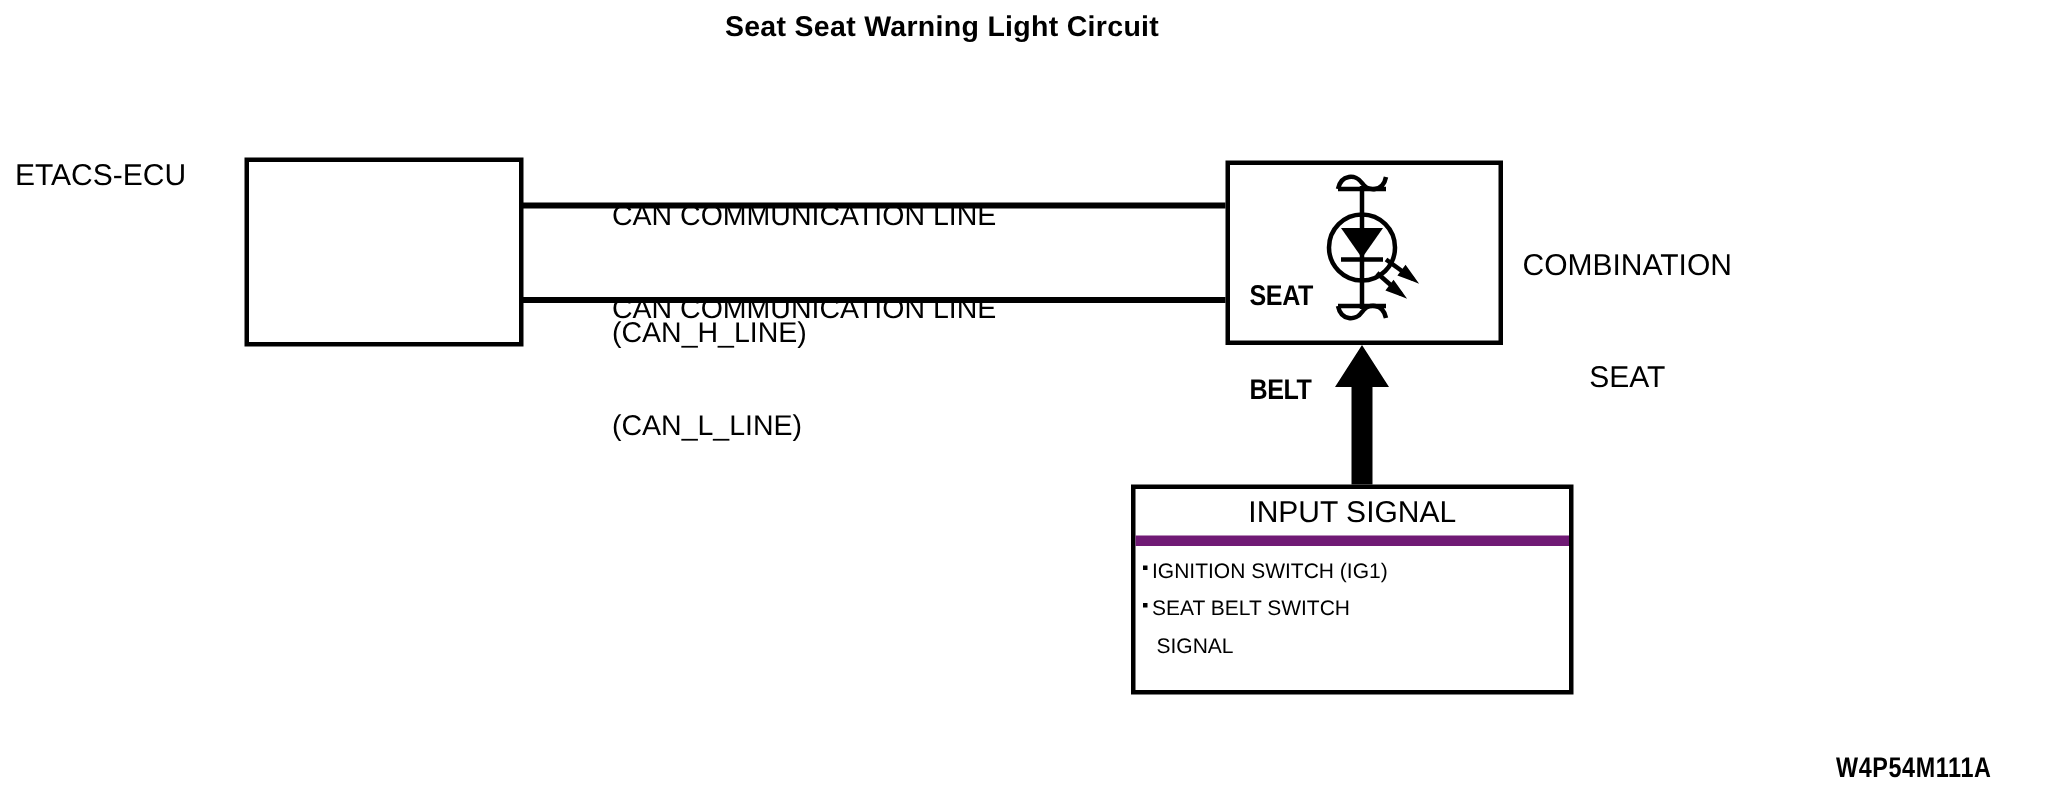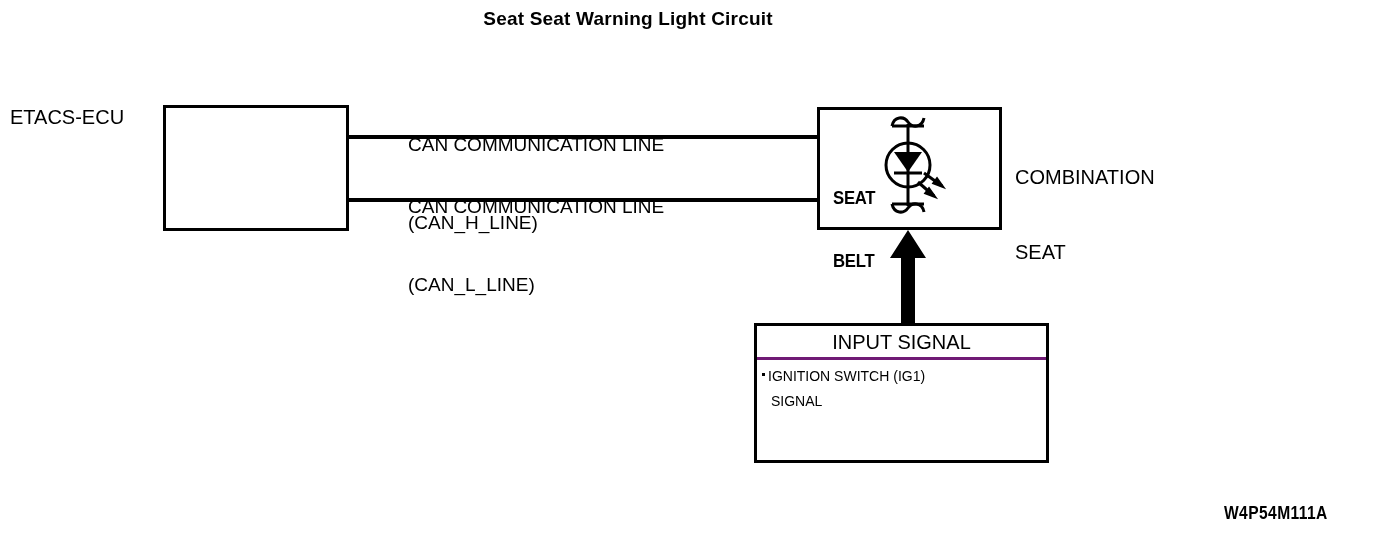--- a/index.html
+++ b/index.html
@@ -41,20 +41,21 @@
     box-sizing: border-box;
   }
   #etacs-ecu-box { left: 163px; top: 105px; width: 186px; height: 126px; }
   #combination-meter-box { left: 817px; top: 107px; width: 185px; height: 123px; }
 
   
   .plain-label {
     font-size: 20px;
     line-height: 25px;
     white-space: pre;
+    text-align: center;
   }
   #etacs-ecu-label { left: 10px; top: 105px; }
   #combination-meter-label { left: 1015px; top: 115px; }
 
   
   .wire {
     background: #000;
     height: 4px;
     left: 347px;
     width: 472px;
@@ -91,21 +92,21 @@
   
   #input-signal-box {
     left: 754px; top: 323px;
     width: 295px; height: 140px;
     border: 3px solid #000;
     background: #fff;
     box-sizing: border-box;
   }
   #input-signal-header {
     height: 31px;
-    border-bottom: 3px solid #701a75;
+    border-bottom: 7px solid #701a75;
     display: flex;
     align-items: center;
     justify-content: center;
     font-size: 20px;
     line-height: 20px;
     text-align: right;
   }
   #input-signal-list {
     padding: 4px 0 0 4px;
   }
@@ -200,19 +201,20 @@
   </div>
 
   <svg class="abs" id="input-signal-arrow" viewBox="0 0 44 95">
     <polygon points="22,0 40,28 29,28 29,95 15,95 15,28 4,28" fill="#000"></polygon>
   </svg>
 
   <div class="abs" id="input-signal-box">
     <div id="input-signal-header">INPUT SIGNAL</div>
     <div id="input-signal-list">
       <span class="signal-item bulleted">IGNITION SWITCH (IG1)</span>
+      <span class="signal-item bulleted">SEAT BELT SWITCH</span>
       <span class="signal-item cont">SIGNAL</span>
     </div>
   </div>
 
   <div class="abs" id="figure-code">W4P54M111A</div>
 
 </div>
 
 </body></html>

